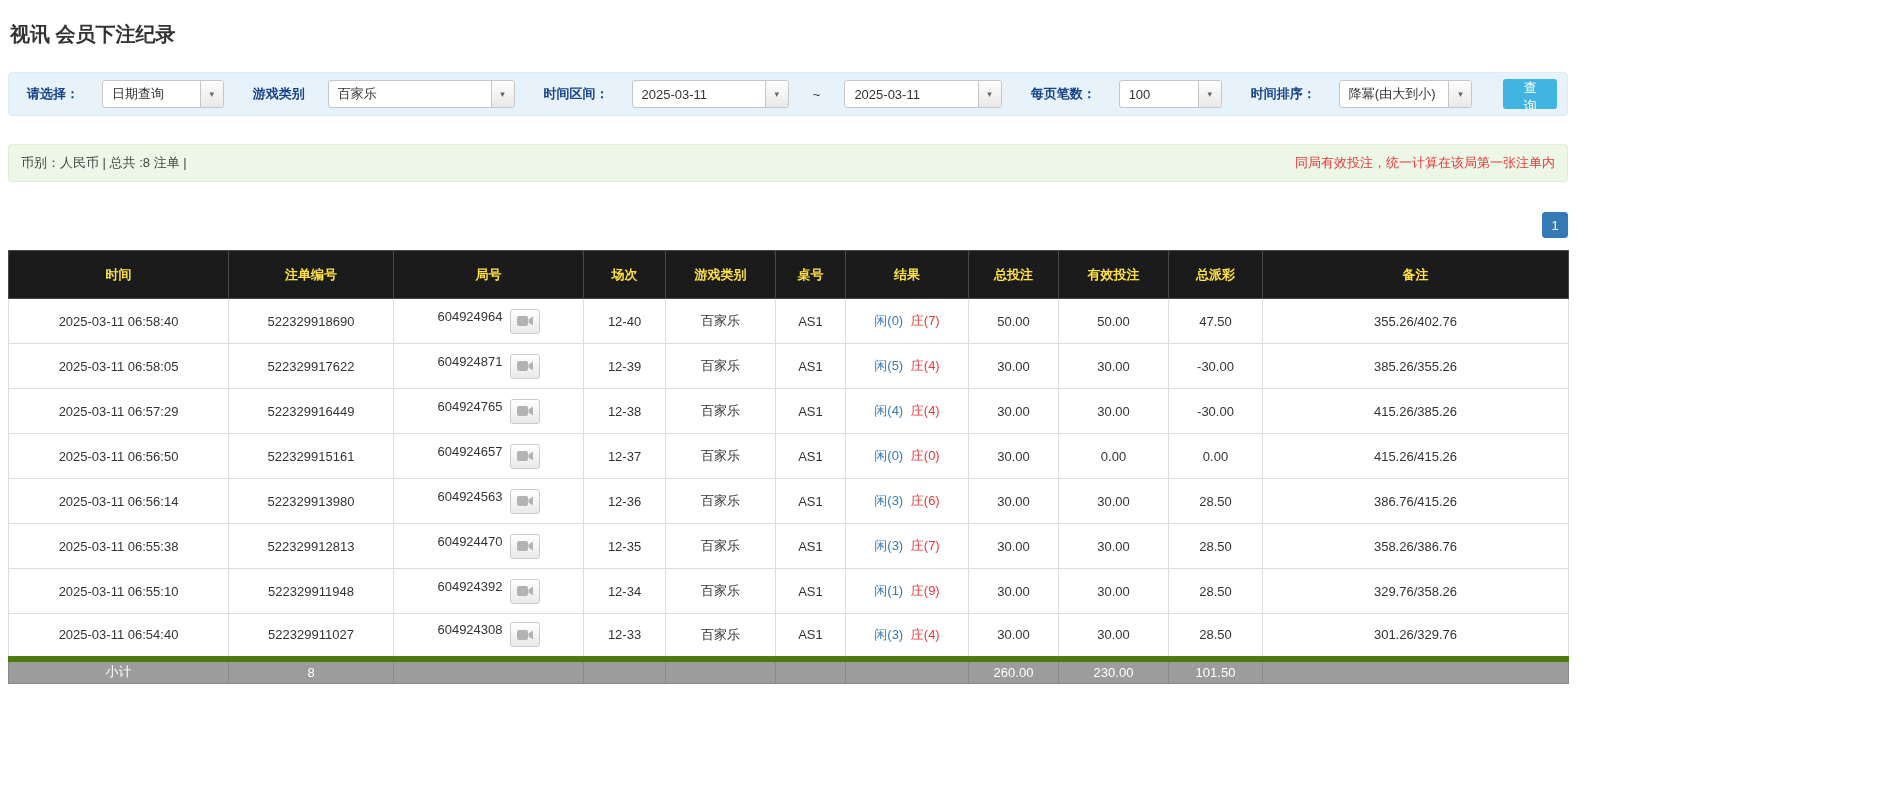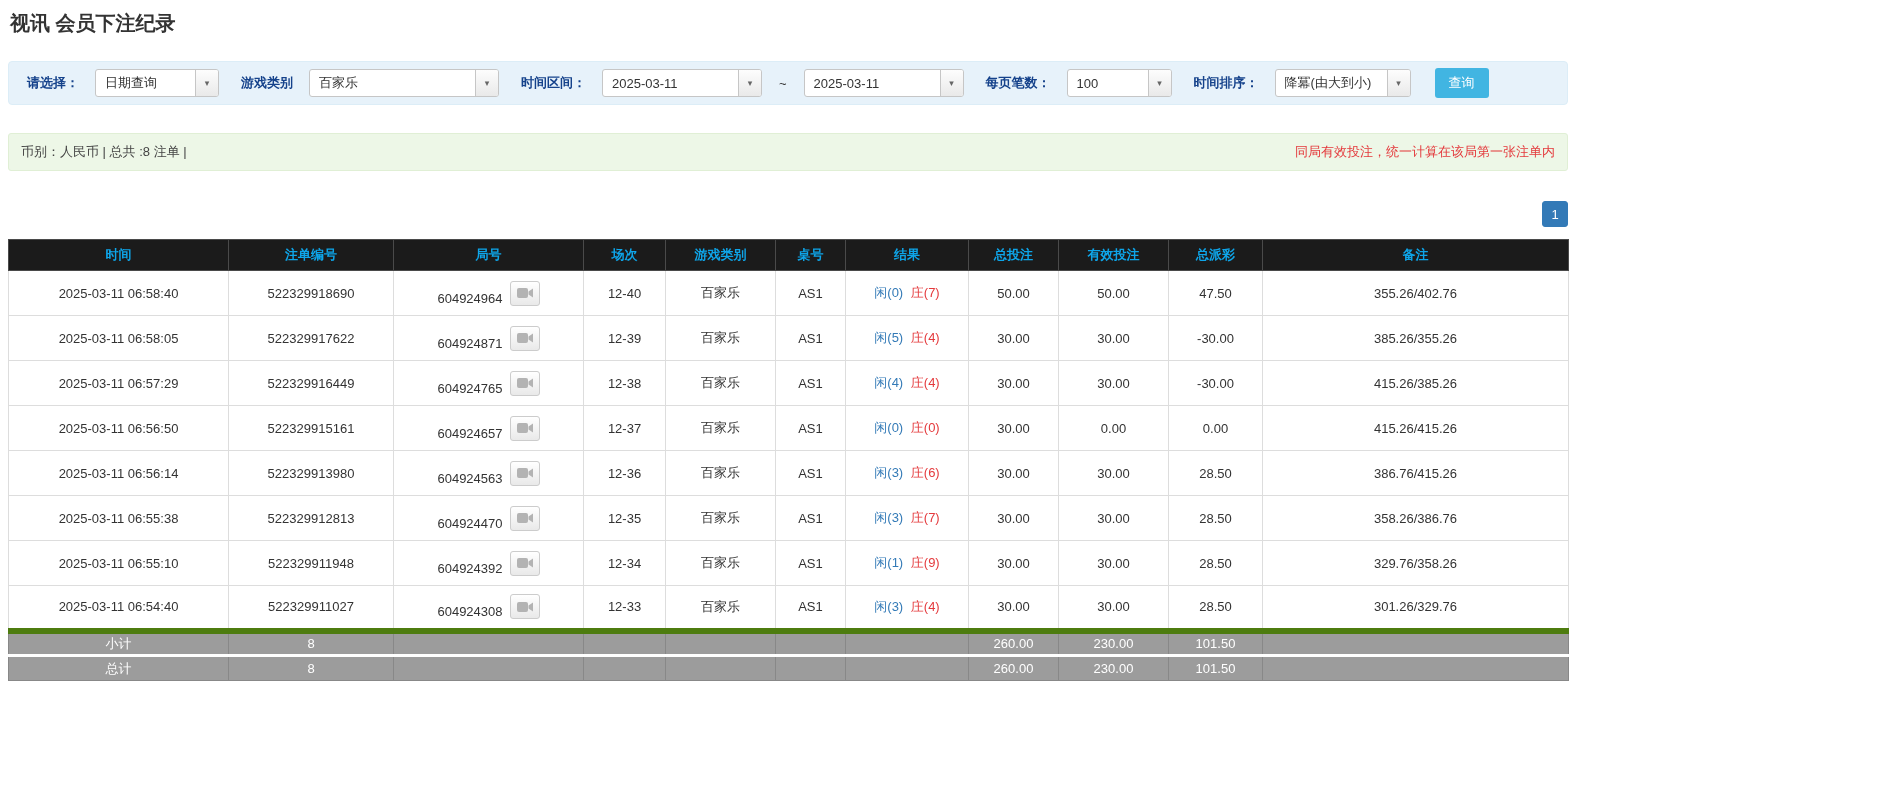--- a/index.html
+++ b/index.html
@@ -6,38 +6,38 @@
   html, body { background: #fff; }
   body {
     font-family: "Liberation Sans", "DejaVu Sans", sans-serif;
     font-size: 13px;
     color: #333;
     min-width: 1895px;
   }
   .page {
     width: 1560px;
     margin-left: 8px;
-    padding-top: 8px;
+    padding-top: 19px;
   }
   .page-title {
     font-size: 20px;
     font-weight: 600;
     color: #333;
     margin: 2px 0 14px 2px;
   }
   
   .filter-bar {
     background: var(--filter-bg, #e7f2fa);
     border: 1px solid #dcedf7;
     border-radius: 4px;
     height: 44px;
     display: flex;
     align-items: center;
     padding: 0 10px;
-    gap: 16px;
+    gap: 23px;
     margin-top: 24px;
   }
   .flabel {
     color: #15428b;
     font-weight: bold;
     white-space: nowrap;
     margin-left: 6px;
   }
   .flabel:first-child { margin-left: 8px; }
   .combo {
@@ -114,38 +114,38 @@
     cursor: pointer;
   }
   
   table.records {
     width: 100%;
     border-collapse: collapse;
     table-layout: fixed;
   }
   table.records thead th {
     background: var(--header-bg, #1b1b1b);
-    color: #0ea5e9;
+    color: #fde047;
     font-weight: bold;
-    height: 31px;
+    height: 48px;
     font-size: 13px;
     border: 1px solid #4a4a4a;
     text-align: center;
   }
   table.records tbody td {
     background: #fff;
     border: 1px solid #ddd;
     height: 45px;
     text-align: center;
     color: #333;
     vertical-align: middle;
   }
   .round-cell-inner {
     display: inline-flex;
-    align-items: flex-end;
+    align-items: flex-start;
     justify-content: center;
     gap: 7px;
   }
   .cam-btn {
     width: 30px;
     height: 25px;
     border: 1px solid #ccc;
     border-radius: 3px;
     background: linear-gradient(#ffffff, #e9e9e9);
     display: inline-flex;
@@ -494,28 +494,15 @@
         <td></td>
         <td></td>
         <td></td>
         <td></td>
         <td></td>
         <td>260.00</td>
         <td>230.00</td>
         <td>101.50</td>
         <td></td>
       </tr>
-      <tr>
-        <td>总计</td>
-        <td>8</td>
-        <td></td>
-        <td></td>
-        <td></td>
-        <td></td>
-        <td></td>
-        <td>260.00</td>
-        <td>230.00</td>
-        <td>101.50</td>
-        <td></td>
-      </tr>
     </tfoot>
   </table>
 </div>
 
 </body></html>

